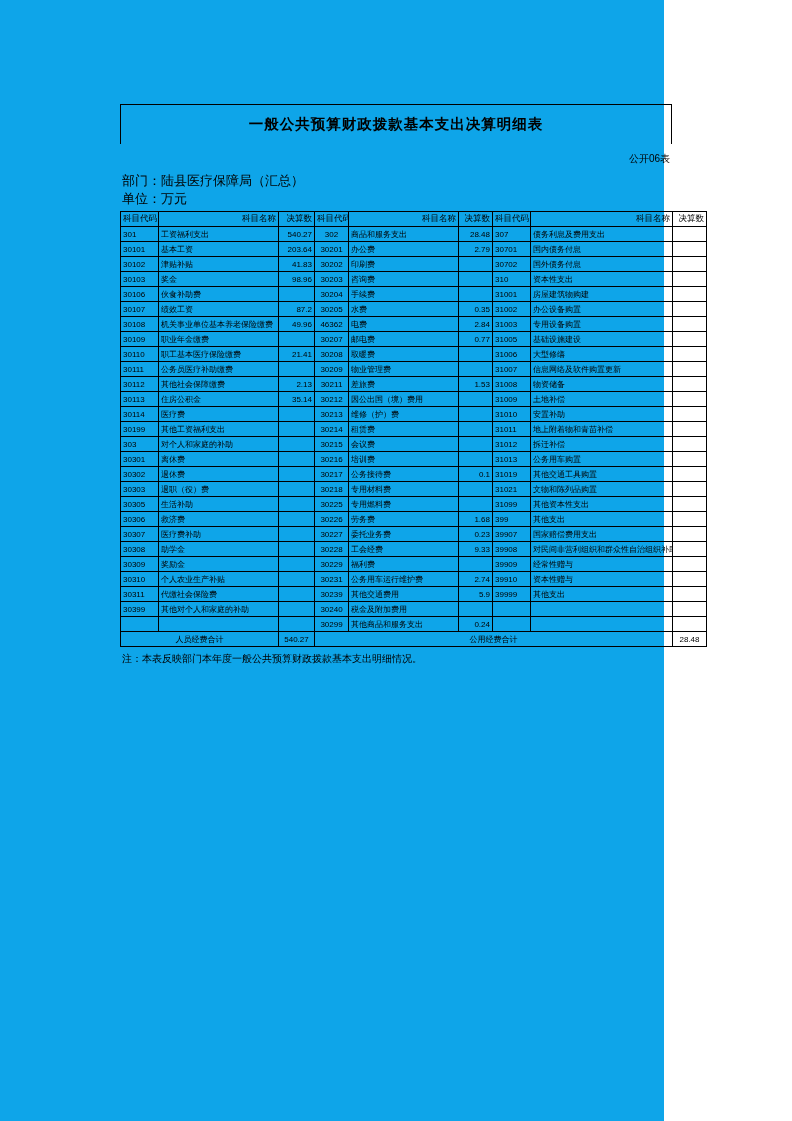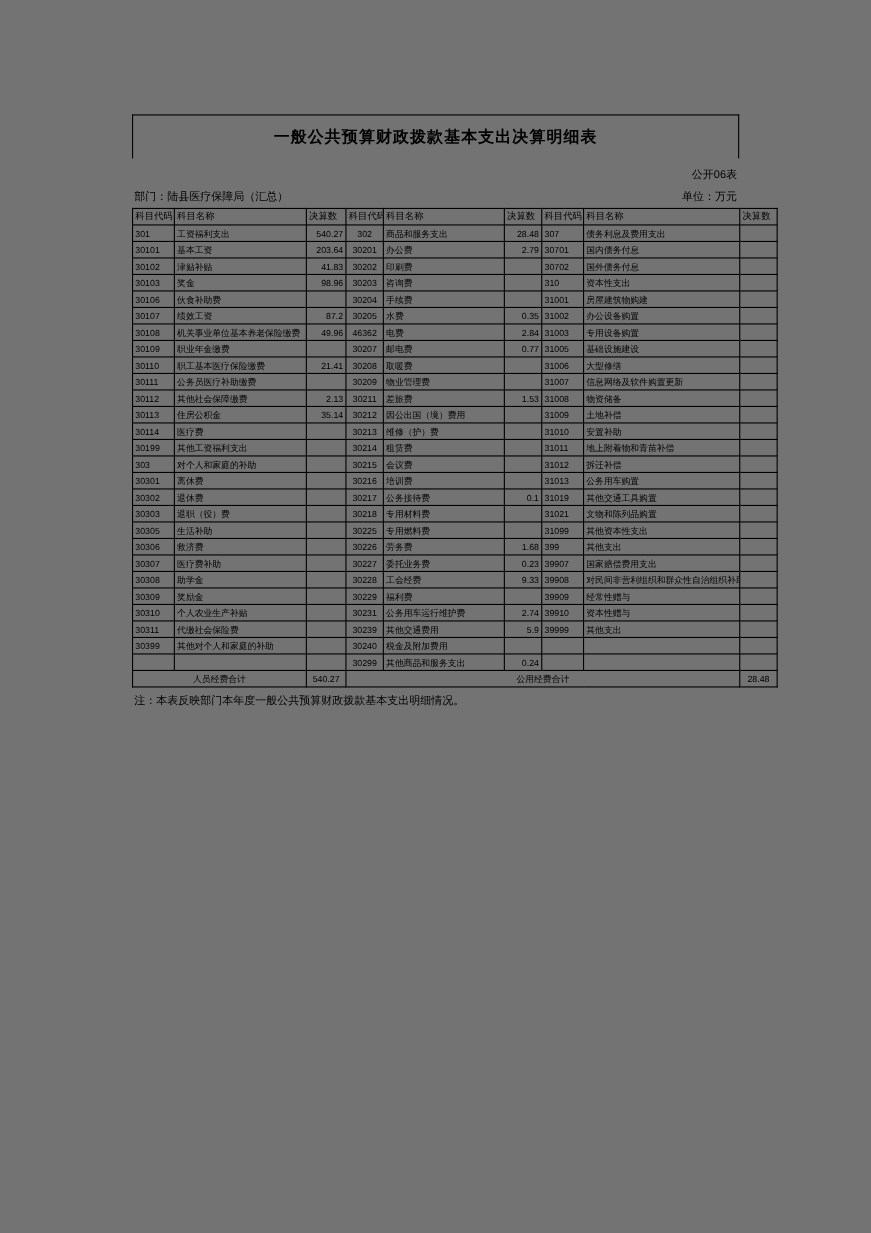--- a/index.html
+++ b/index.html
@@ -10,23 +10,23 @@
   body {
     width: 792px;
     height: 1121px;
     font-family: "Liberation Sans", sans-serif;
     color: #000;
     position: relative;
   }
   .page {
     position: absolute;
     left: 0; top: 0;
-    width: 792px;
+    width: 664px;
     height: 1121px;
-    background: #737373;
+    background: #0ea5e9;
   }
   .sheet {
     position: absolute;
     left: 120px;
     top: 104px;
     width: 552px;
   }
   .title-box {
     border: 1px solid #000;
     border-bottom: none;
@@ -43,43 +43,44 @@
   }
   .meta-row {
     display: flex;
     justify-content: flex-end;
     font-size: 10px;
     padding: 8px 2px 4px 0;
   }
   .dept-row {
     display: flex;
     justify-content: space-between;
-    font-size: 10px;
+    font-size: 13px;
     padding: 2px 2px 3px 2px;
+    flex-direction: column;
   }
   .dept-row .dept {
     white-space: nowrap;
   }
   table.main {
     border-collapse: collapse;
     width: 552px;
     table-layout: fixed;
     font-size: 8px;
   }
   table.main td, table.main th {
     border: 1px solid #000;
     padding: 1px 2px;
     height: 15px;
     box-sizing: border-box;
     vertical-align: middle;
     overflow: hidden;
     white-space: nowrap;
   }
   .hdr td {
-    text-align: left;
+    text-align: right;
     font-size: 8.5px;
     height: 30px;
     line-height: 1.1;
     white-space: normal;
   }
   .c-code { width: 38px; text-align: left; }
   .c-name1 { width: 120px; text-align: left; padding-left: 4px; }
   .c-num1 { width: 36px; text-align: right; padding-right: 2px; }
   .c-code2 { width: 34px; text-align: center; }
   .c-name2 { width: 110px; text-align: left; padding-left: 4px; }

